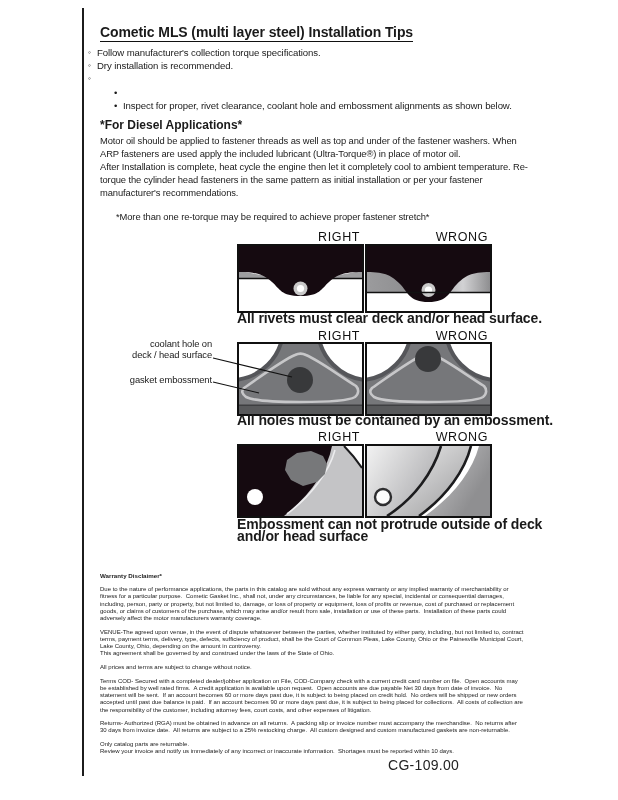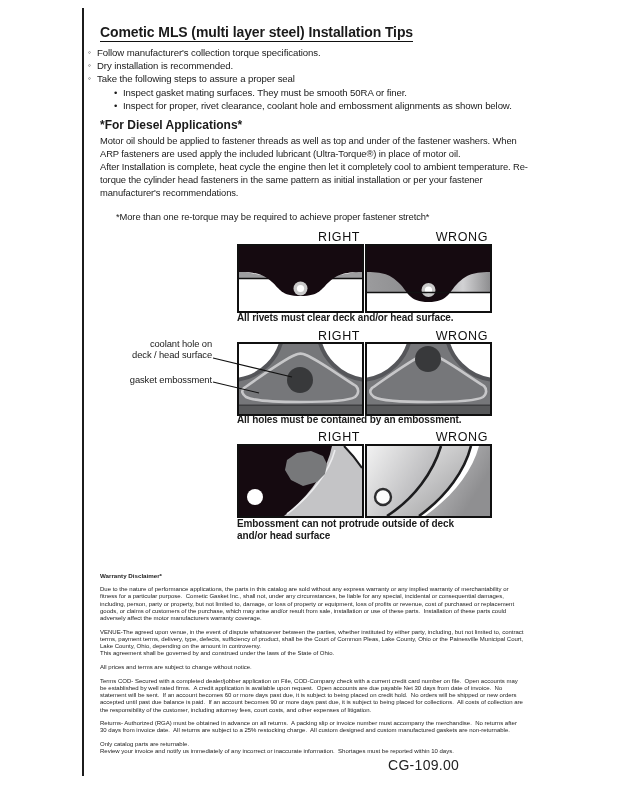--- a/index.html
+++ b/index.html
@@ -12,21 +12,21 @@
   .brow{display:flex;}
   .bmark{width:9px;flex:0 0 9px;text-align:left;font-size:8.5px;}
   .brow.sub{margin-left:26px;}
   .brow.sub .bmark{font-size:9.6px;}
   .diesel-head{position:absolute;left:100px;top:118px;font-size:12px;font-weight:700;}
   .bodypar{position:absolute;left:100px;width:436px;font-size:9.4px;line-height:12.8px;letter-spacing:-0.1px;}
   .p1{top:135px;} .p2{top:161px;} .pnote{top:211px;margin-left:16px;}
   .dg-header{position:absolute;width:123px;text-align:right;font-size:12.5px;letter-spacing:0.6px;color:#111;}
   .dg-box{position:absolute;width:123px;border:2px solid #101010;background:#fff;}
   .dg-box svg{display:block;}
-  .dg-caption{position:absolute;font-size:10px;font-weight:700;line-height:12px;letter-spacing:-0.1px;}
+  .dg-caption{position:absolute;font-size:14px;font-weight:700;line-height:12px;letter-spacing:-0.1px;}
   .side-label{position:absolute;left:100px;width:112px;text-align:right;font-size:9.4px;
               line-height:11.2px;white-space:pre-line;letter-spacing:-0.1px;}
   .pointer-overlay{position:absolute;left:100px;top:335px;pointer-events:none;}
   .legal{position:absolute;left:100px;top:572px;width:424px;font-size:6px;line-height:7.2px;
          letter-spacing:0;color:#222;}
   .legal h4{margin:0 0 7px 0;font-size:6.2px;}
   .legal p{margin:0 0 6.5px 0;white-space:pre-wrap;}
   .footer-code{position:absolute;left:388px;top:757px;font-size:14px;letter-spacing:0.3px;color:#222;}
 </style>
 </head>
@@ -41,25 +41,23 @@
     <div class="brow">
       <span class="bmark">◦</span>
       <span>Follow manufacturer's collection torque specifications.</span>
     </div>
     <div class="brow">
       <span class="bmark">◦</span>
       <span>Dry installation is recommended.</span>
     </div>
     <div class="brow">
       <span class="bmark">◦</span>
-      <span>Take the following steps to assure a proper seal</span>
     </div>
     <div class="brow sub">
       <span class="bmark">•</span>
-      <span>Inspect gasket mating surfaces.  They must be smooth 50RA or finer.</span>
     </div>
     <div class="brow sub">
       <span class="bmark">•</span>
       <span>Inspect for proper, rivet clearance, coolant hole and embossment alignments as shown below.</span>
     </div>
   </div>
 
   <div class="diesel-head">*For Diesel Applications*</div>
   <div class="bodypar p1">Motor oil should be applied to fastener threads as well as top and under of the fastener washers. When ARP fasteners are used apply the included lubricant (Ultra-Torque®) in place of motor oil.</div>
   <div class="bodypar p2">After Installation is complete, heat cycle the engine then let it completely cool to ambient temperature. Re-torque the cylinder head fasteners in the same pattern as initial installation or per your fastener manufacturer's recommendations.</div>

